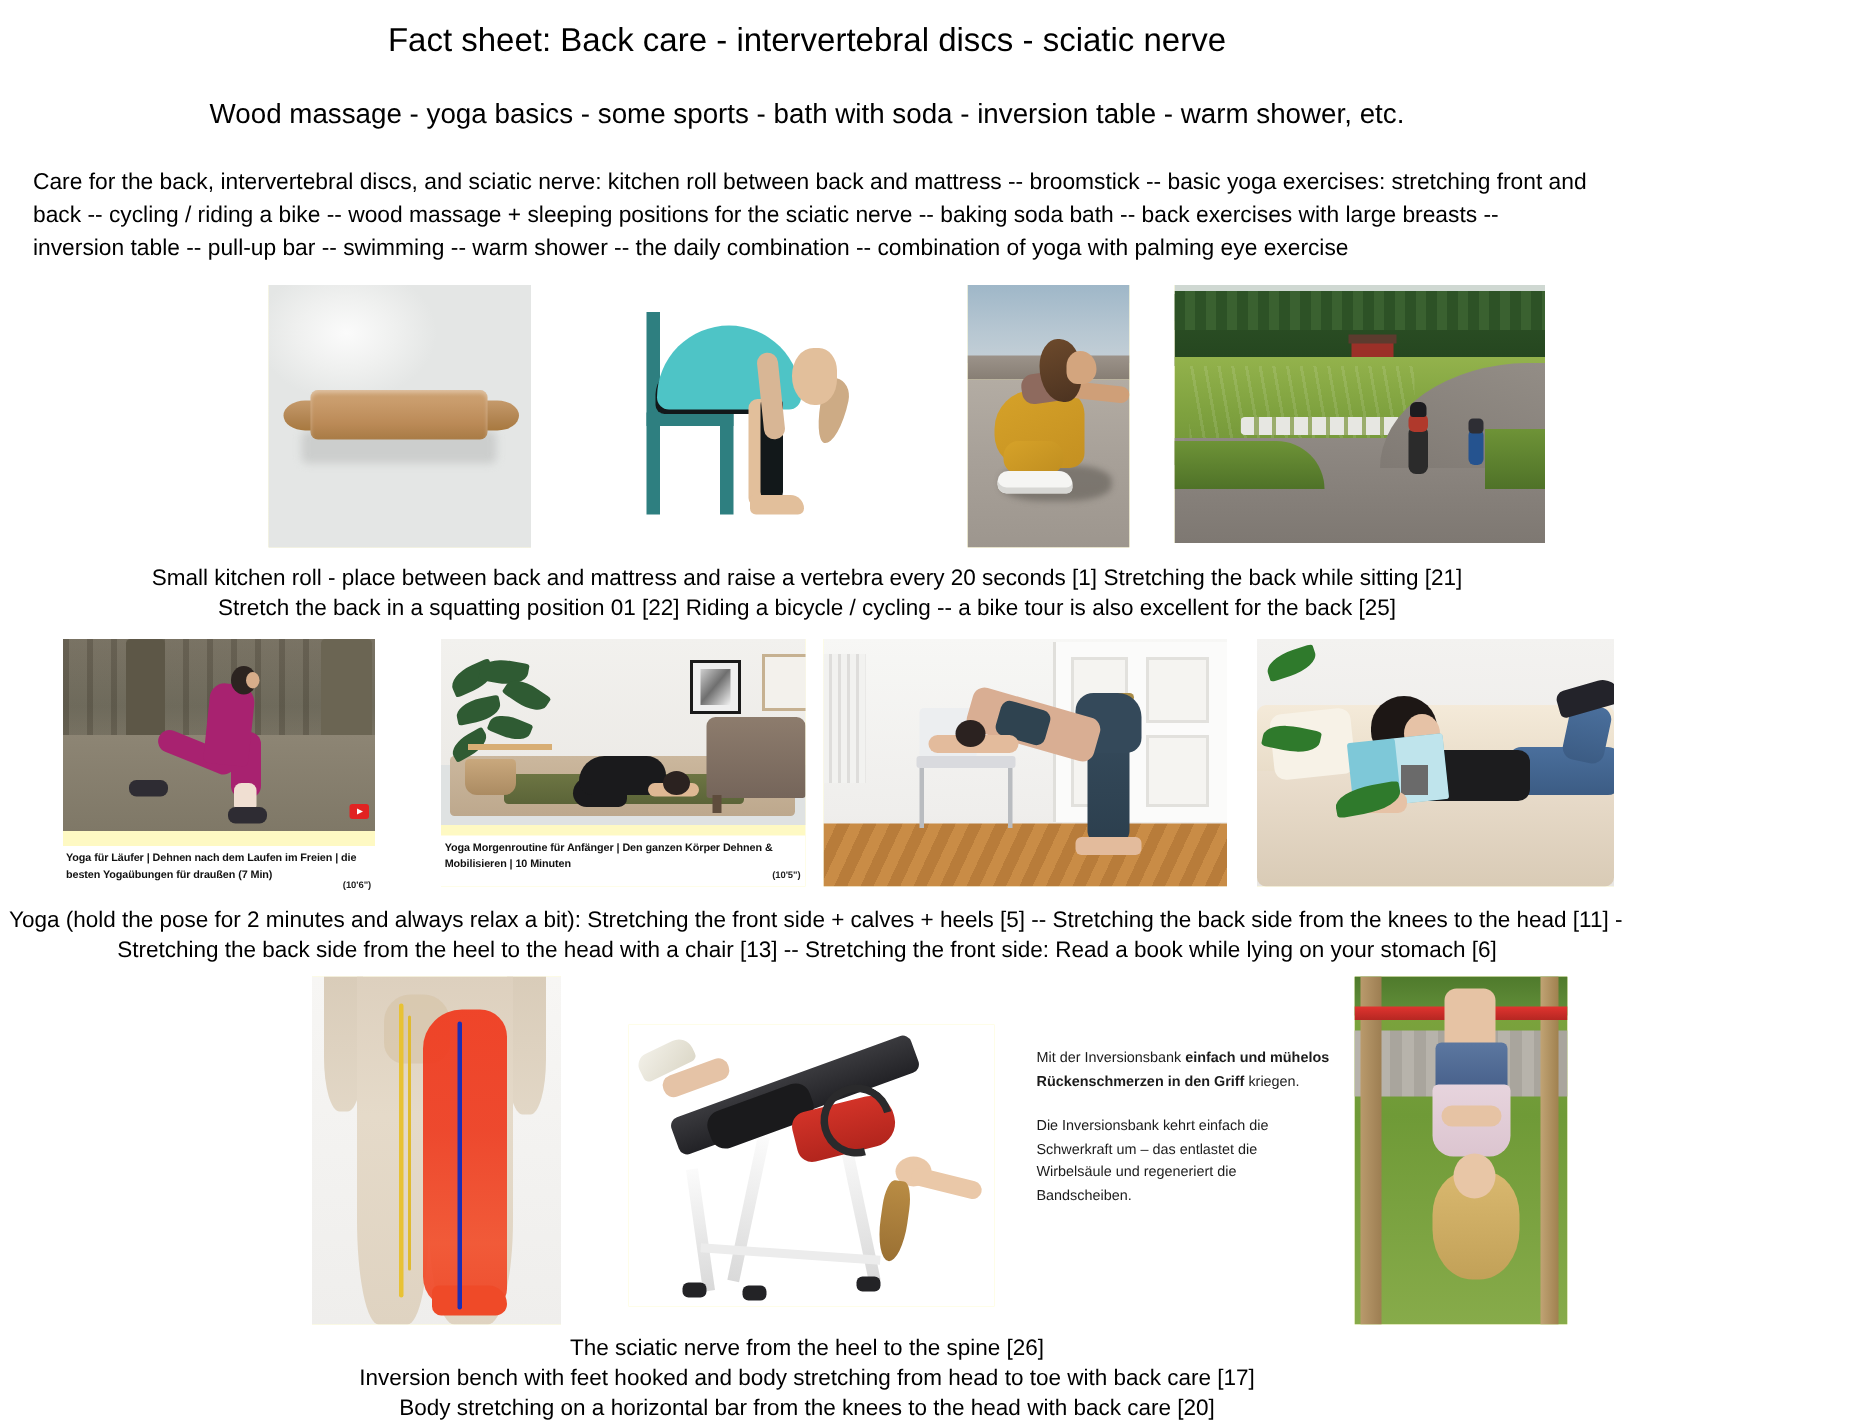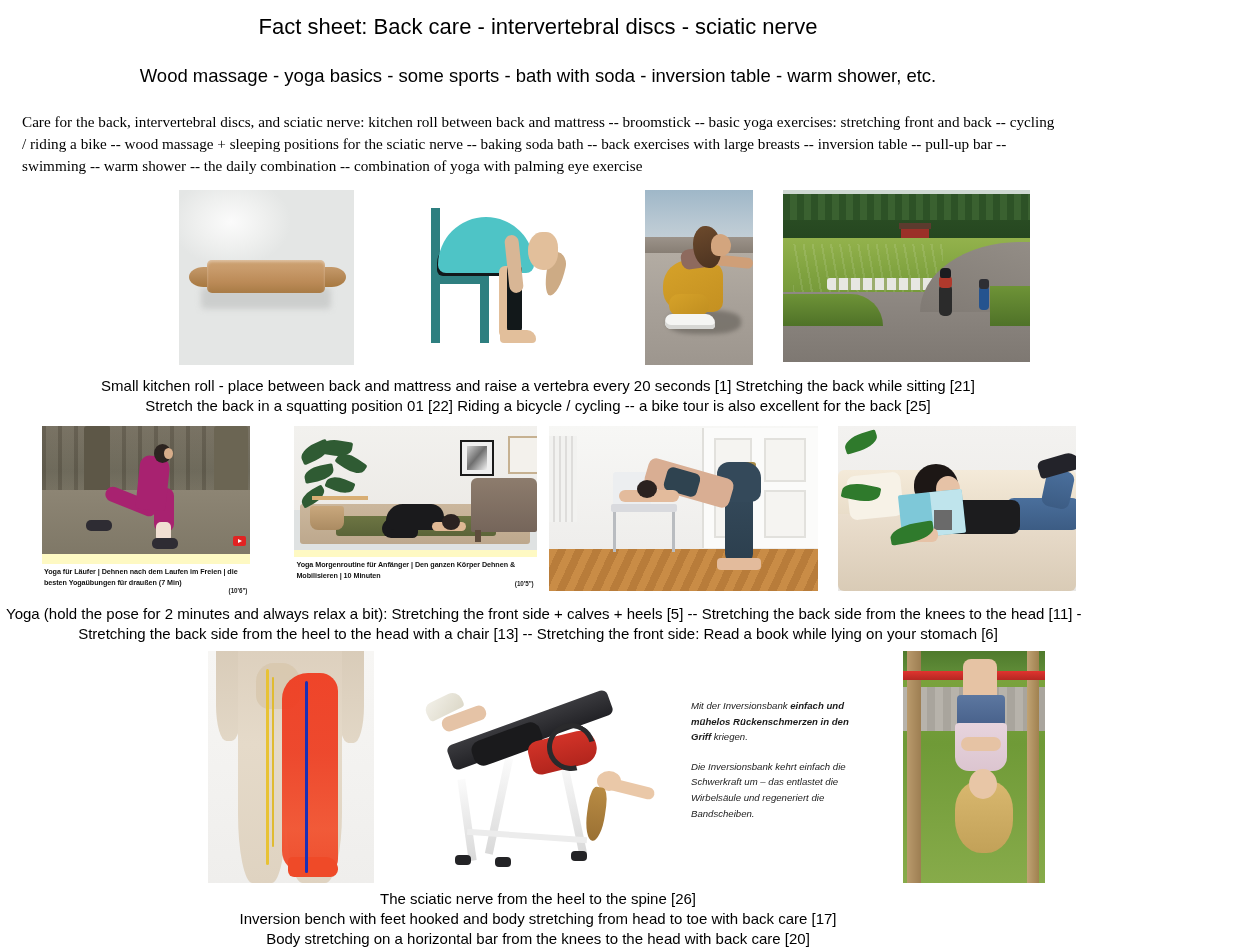--- a/index.html
+++ b/index.html
@@ -32,21 +32,20 @@
     padding-top: 25px;
     color: #000;
   }
   .intro {
     margin: 0;
     padding: 24px 18px 0 22px;
     font-size: 15.2px;
     line-height: 22px;
     text-align: left;
     color: #000;
-    font-family: Liberation Serif, serif;
   }
 
   
   .caption {
     text-align: center;
     font-size: 15px;
     line-height: 20px;
     color: #000;
     padding: 0 6px;
   }
@@ -394,21 +393,21 @@
     background:#ececec; transform: rotate(4deg); }
   .iv-foot1 { position:absolute; left:36px; top:172px; width:16px; height:10px; background:#232326; border-radius:4px; }
   .iv-foot2 { position:absolute; left:152px; top:168px; width:16px; height:10px; background:#232326; border-radius:4px; }
   .iv-foot3 { position:absolute; left:76px; top:174px; width:16px; height:10px; background:#232326; border-radius:4px; }
 
   
   .promo {
     font-size: 9.6px; line-height: 15.6px; color: #1b1b1b;
   }
   .promo b { font-weight: 700; }
-  .promo p { margin: 0 16px 14px 0; font-style: italic; }
+  .promo p { margin: 0 0 14px 0; }
 
   
   .hb-grass { position:absolute; inset:0; background: linear-gradient(180deg,#7fa63f 0%, #6f9a37 40%, #87ab4a 100%); }
   .hb-bushes { position:absolute; left:0; top:0; right:0; height:26px;
     background: linear-gradient(180deg,#4f7a2c,#63903a); }
   .hb-path { position:absolute; left:0; top:36px; right:0; height:44px;
     background: repeating-linear-gradient(90deg,#b7b3ab 0 8px,#a9a59d 8px 16px); }
   .hb-bar { position:absolute; left:0; top:20px; right:0; height:9px;
     background: linear-gradient(180deg,#e0342f,#b52722); }
   .hb-postL { position:absolute; left:4px; top:0; width:14px; bottom:0;

